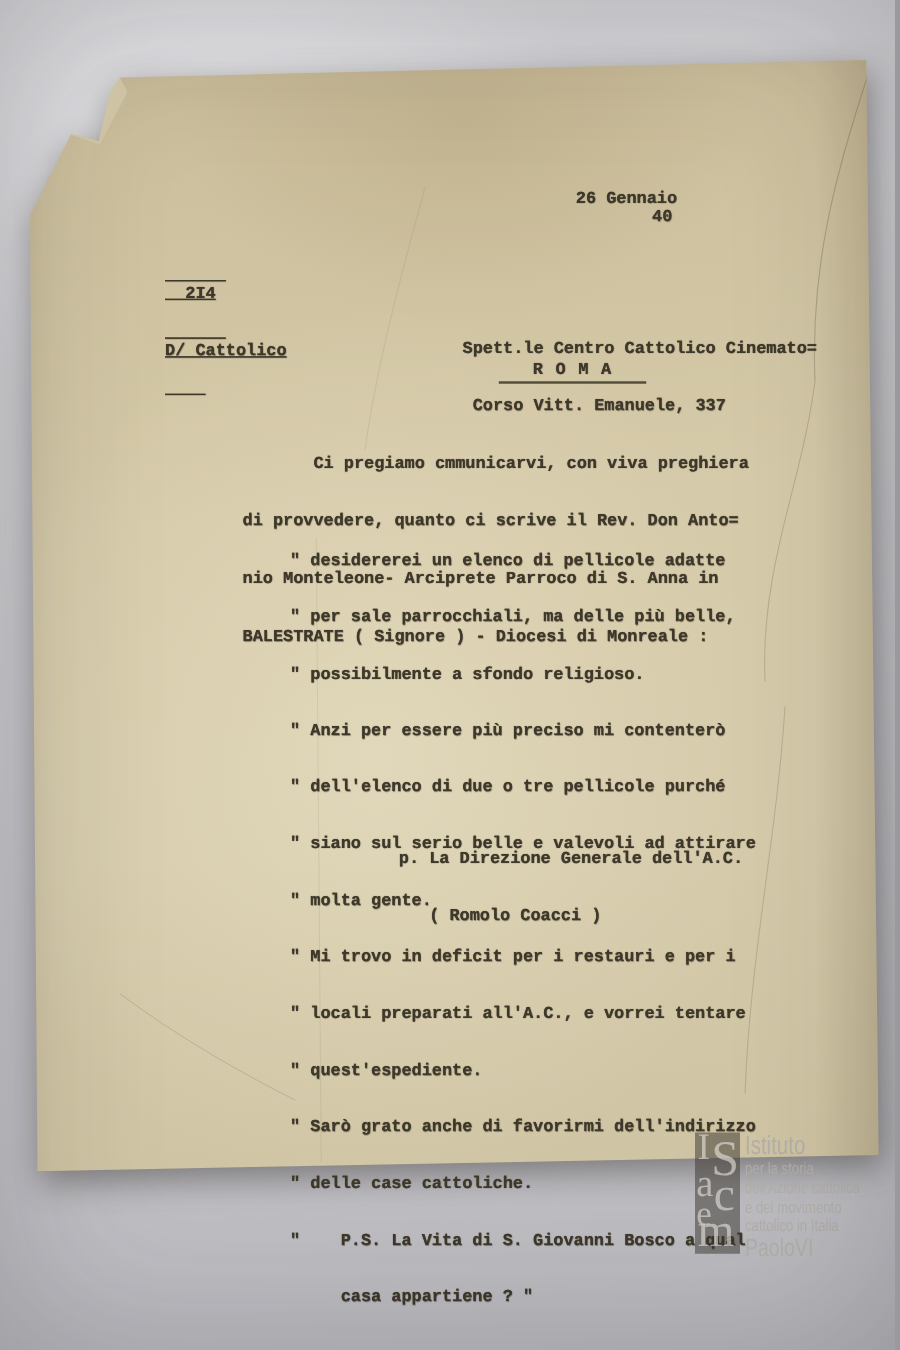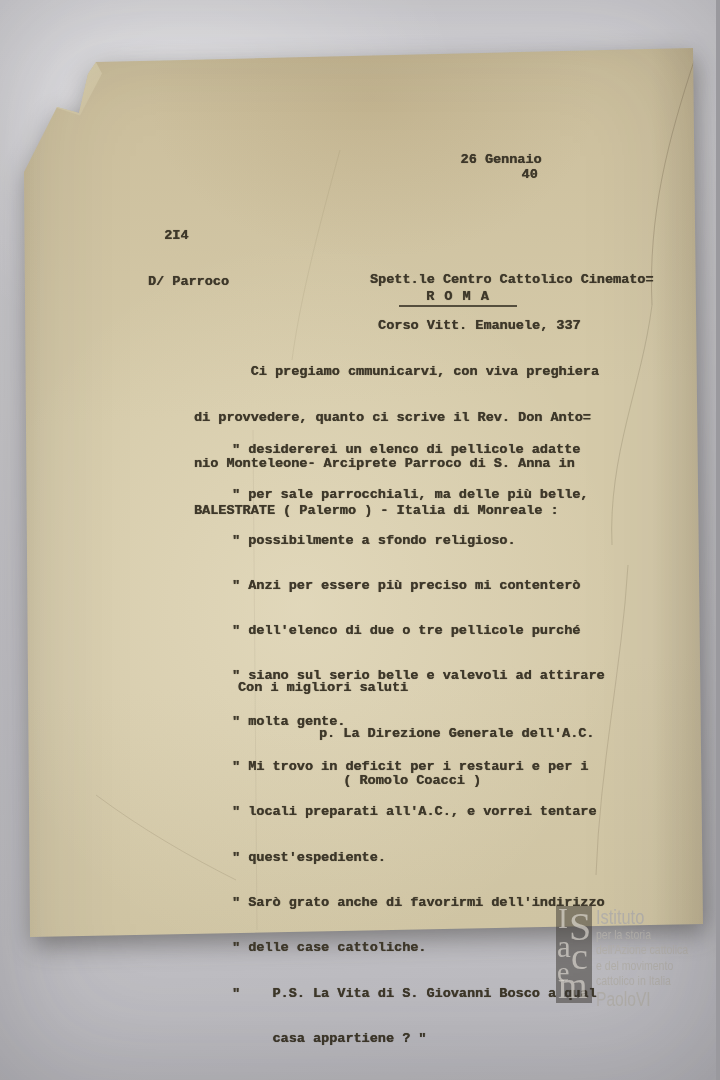--- a/index.html
+++ b/index.html
@@ -83,58 +83,57 @@
     </div>
   </div>
 
   <div class="text-layer">
 
     <div class="tblock" style="left:412px; top:137px;">
       <span>26 Gennaio</span>
       <span style="padding-left:61px;">40</span>
     </div>
 
-    <div class="tblock lh-ref" style="left:148px; top:198px;">
+    <div class="tblock lh-ref" style="left:132px; top:198px;text-decoration:underline;">
       <div>  2I4</div>
-      <div>D/ Parroco</div>
+      <div>D/ Cattolico</div>
     </div>
 
     <div class="tblock lh-addr" style="left:330px; top:242px;margin-left:40px;">
       <div>Spett.le Centro Cattolico Cinemato=</div>
       <div> Corso Vitt. Emanuele, 337</div>
     </div>
 
     <div class="roma">R O M A</div>
 
     <div class="tblock lh-intro" style="left:194px; top:334px;">
       <div>       Ci pregiamo cmmunicarvi, con viva preghiera</div>
       <div>di provvedere, quanto ci scrive il Rev. Don Anto=</div>
       <div>nio Monteleone- Arciprete Parroco di S. Anna in</div>
-      <div>BALESTRATE ( Palermo ) - Italia di Monreale :</div>
+      <div>BALESTRATE ( Signore ) - Diocesi di Monreale :</div>
     </div>
 
     <div class="tblock lh-quote" style="left:232px; top:412px;">
       <div>" desidererei un elenco di pellicole adatte</div>
       <div>" per sale parrocchiali, ma delle più belle,</div>
       <div>" possibilmente a sfondo religioso.</div>
       <div>" Anzi per essere più preciso mi contenterò</div>
       <div>" dell'elenco di due o tre pellicole purché</div>
       <div>" siano sul serio belle e valevoli ad attirare</div>
       <div>" molta gente.</div>
       <div>" Mi trovo in deficit per i restauri e per i</div>
       <div>" locali preparati all'A.C., e vorrei tentare</div>
       <div>" quest'espediente.</div>
       <div>" Sarò grato anche di favorirmi dell'indirizzo</div>
       <div>" delle case cattoliche.</div>
       <div>"    P.S. La Vita di S. Giovanni Bosco a qual</div>
       <div>     casa appartiene ? "</div>
     </div>
 
     <div class="tblock lh-close" style="left:238px; top:650px;">
-      <div>Con i migliori saluti</div>
       <div>          p. La Direzione Generale dell'A.C.</div>
       <div>             ( Romolo Coacci )</div>
     </div>
 
   </div>
 
   <div class="watermark">
     <div class="wm-logo">
       <span class="wm-l0">I</span>
       <span class="wm-l1">S</span>

